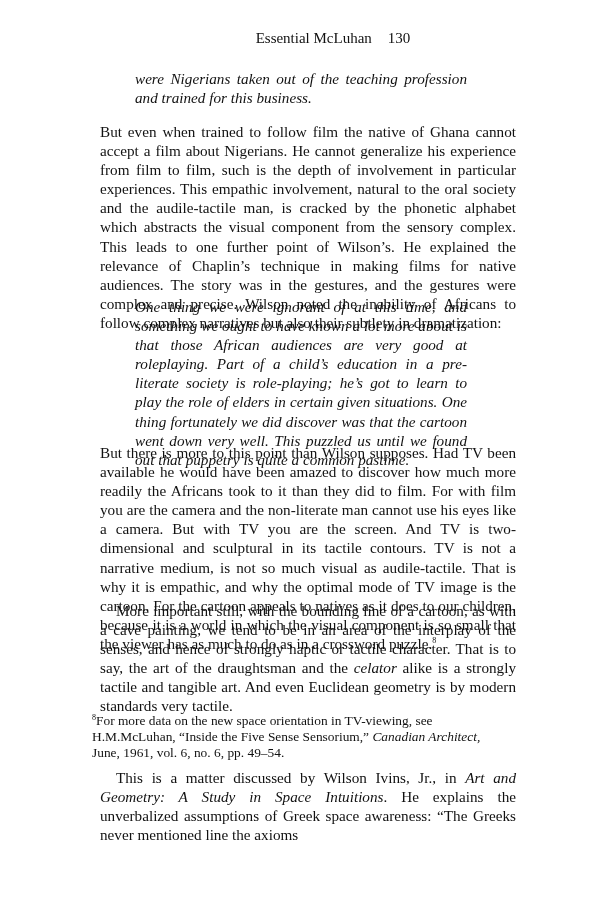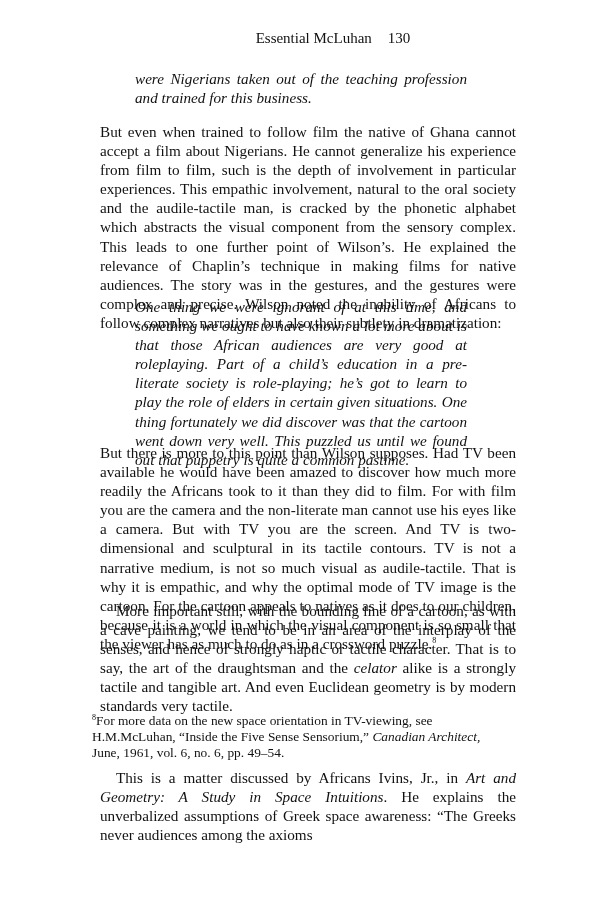--- a/index.html
+++ b/index.html
@@ -73,13 +73,13 @@
 <div class="block body-para" style="top:122px;">But even when trained to follow film the native of Ghana cannot accept a film about Nigerians. He cannot generalize his experience from film to film, such is the depth of involvement in particular experiences. This empathic involvement, natural to the oral society and the audile-tactile man, is cracked by the phonetic alphabet which abstracts the visual component from the sensory complex. This leads to one further point of Wilson’s. He explained the relevance of Chaplin’s technique in making films for native audiences. The story was in the gestures, and the gestures were complex and precise. Wilson noted the inability of Africans to follow complex narratives but also their subtlety in dramatization:</div>
 
 <div class="block quote" style="top:297px;">One thing we were ignorant of at this time, and something we ought to have known a lot more about is that those African audiences are very good at roleplaying. Part of a child’s education in a pre-literate society is role-playing; he’s got to learn to play the role of elders in certain given situations. One thing fortunately we did discover was that the cartoon went down very well. This puzzled us until we found out that puppetry is quite a common pastime.</div>
 
 <div class="block body-para" style="top:443px;"><span>But there is more to this point than Wilson supposes. Had TV been available he would have been amazed to discover how much more readily the Africans took to it than they did to film. For with film you are the camera and the non-literate man cannot use his eyes like a camera. But with TV you are the screen. And TV is two-dimensional and sculptural in its tactile contours. TV is not a narrative medium, is not so much visual as audile-tactile. That is why it is empathic, and why the optimal mode of TV image is the cartoon. For the cartoon appeals to natives as it does to our children, because it is a world in which the visual component is so small that the viewer has as much to do as in a crossword puzzle.</span><sup>8</sup></div>
 
 <div class="block body-para indent" style="top:601px;"><span>More important still, with the bounding line of a cartoon, as with a cave painting, we tend to be in an area of the interplay of the senses, and hence of strongly haptic or tactile character. That is to say, the art of the draughtsman and the </span><em>celator</em><span> alike is a strongly tactile and tangible art. And even Euclidean geometry is by modern standards very tactile.</span></div>
 
 <div class="footnote" style="top:705px;margin-top:8px;"><sup>8</sup><span>For more data on the new space orientation in TV-viewing, see H.M.McLuhan, “Inside the Five Sense Sensorium,” </span><em>Canadian Architect,</em><span> June, 1961, vol. 6, no. 6, pp. 49–54.</span></div>
 
-<div class="block body-para indent" style="top:768px;"><span>This is a matter discussed by Africans Ivins, Jr., in </span><em>Art and Geometry: A Study in Space Intuitions</em><span>. He explains the unverbalized assumptions of Greek space awareness: “The Greeks never audiences among the axioms</span></div>
+<div class="block body-para indent" style="top:768px;"><span>This is a matter discussed by Wilson Ivins, Jr., in </span><em>Art and Geometry: A Study in Space Intuitions</em><span>. He explains the unverbalized assumptions of Greek space awareness: “The Greeks never mentioned line the axioms</span></div>
 
 </body></html>

